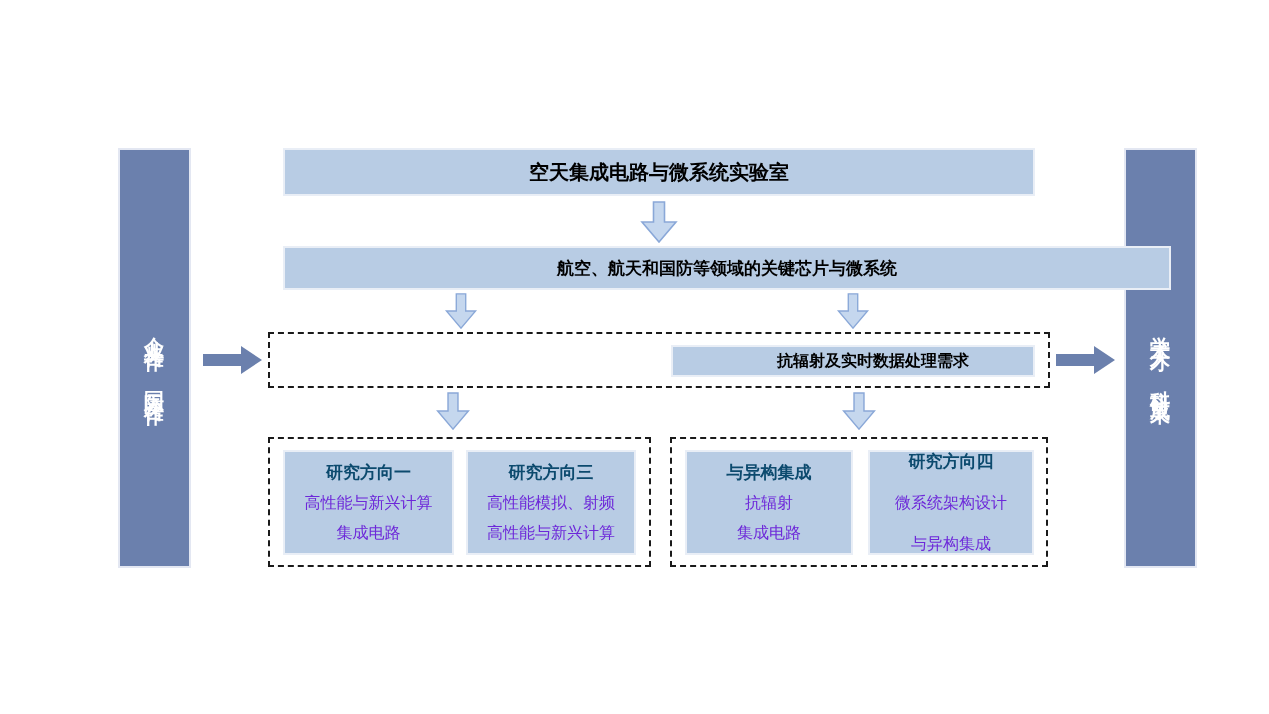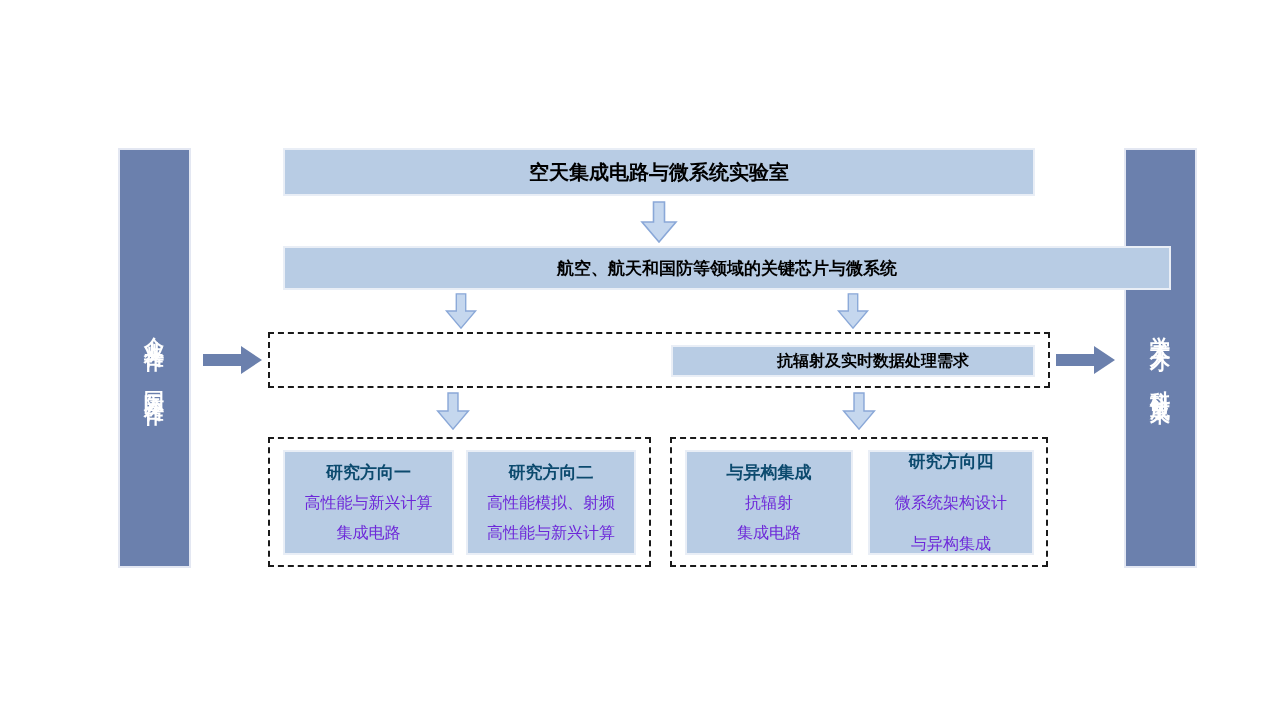--- a/index.html
+++ b/index.html
@@ -142,21 +142,21 @@
   </svg>
 
   <div class="frame" style="left:245px; top:437px; width:383px; height:130px;"></div>
 
   <div class="dirbox" style="left:260px; top:450px; width:171px; height:105px;">
     <span class="dir-title">研究方向一</span>
     <span class="dir-line">高性能与新兴计算</span>
     <span class="dir-line">集成电路</span>
   </div>
   <div class="dirbox" style="left:443px; top:450px; width:170px; height:105px;">
-    <span class="dir-title">研究方向二</span>
+    <span class="dir-title">研究方向三</span>
     <span class="dir-line">高性能模拟、射频</span>
     <span class="dir-line">高性能与新兴计算</span>
   </div>
 
   <div class="frame" style="left:647px; top:437px; width:378px; height:130px;"></div>
 
   <div class="dirbox" style="left:662px; top:450px; width:168px; height:105px;">
     <span class="dir-title">与异构集成</span>
     <span class="dir-line">抗辐射</span>
     <span class="dir-line">集成电路</span>

